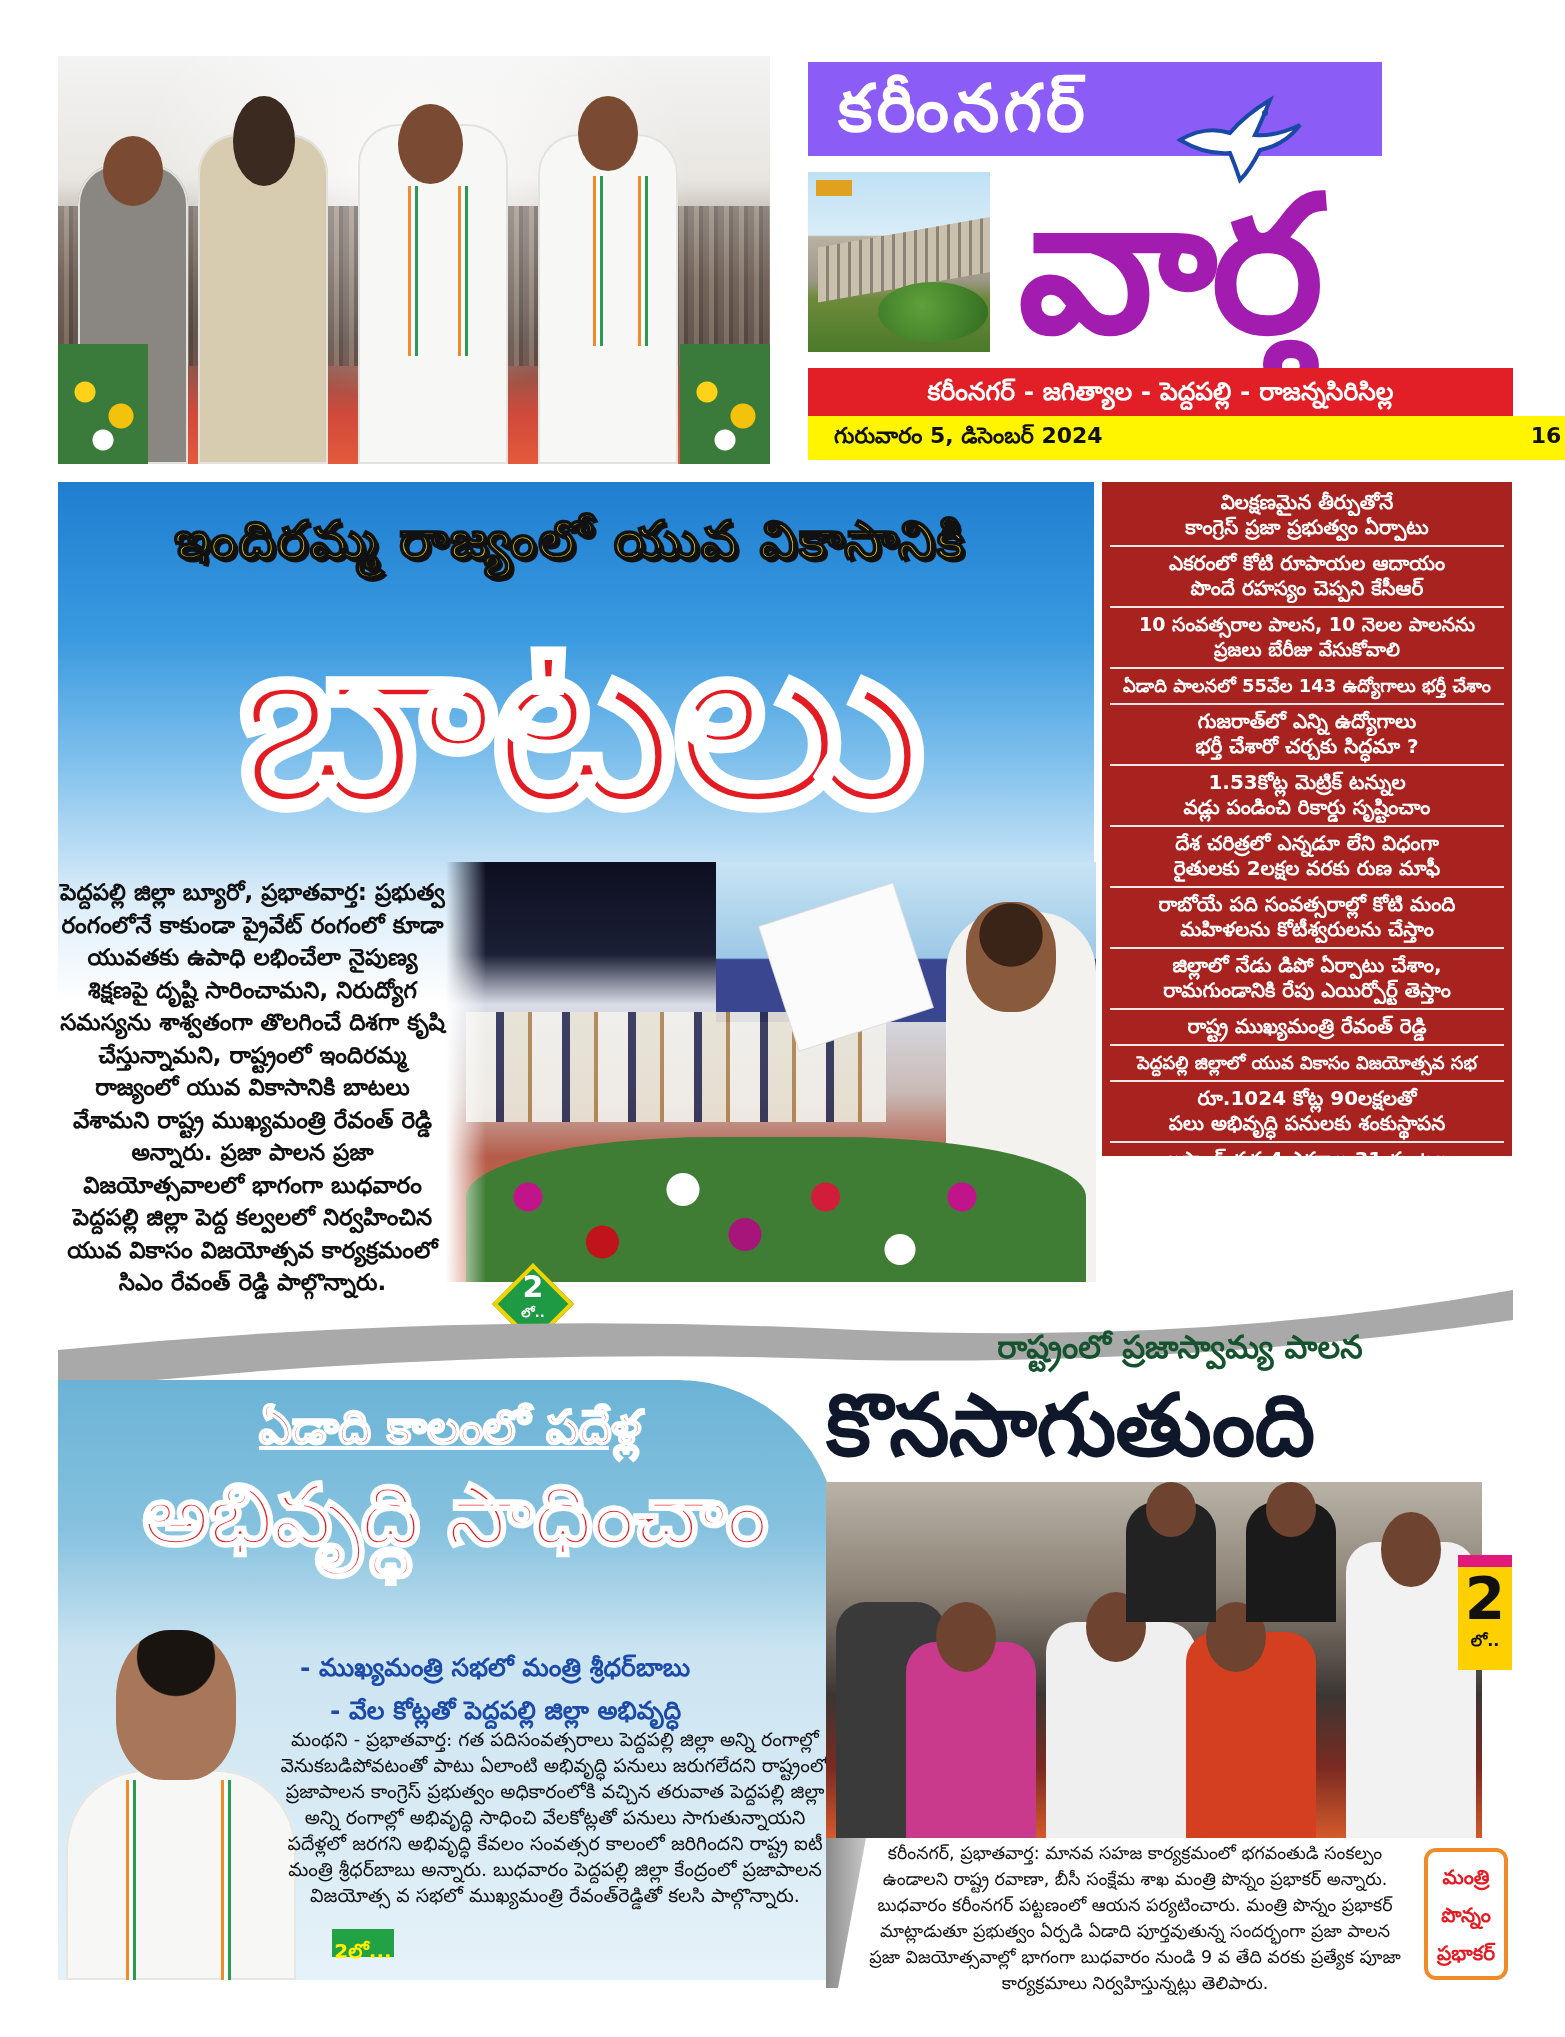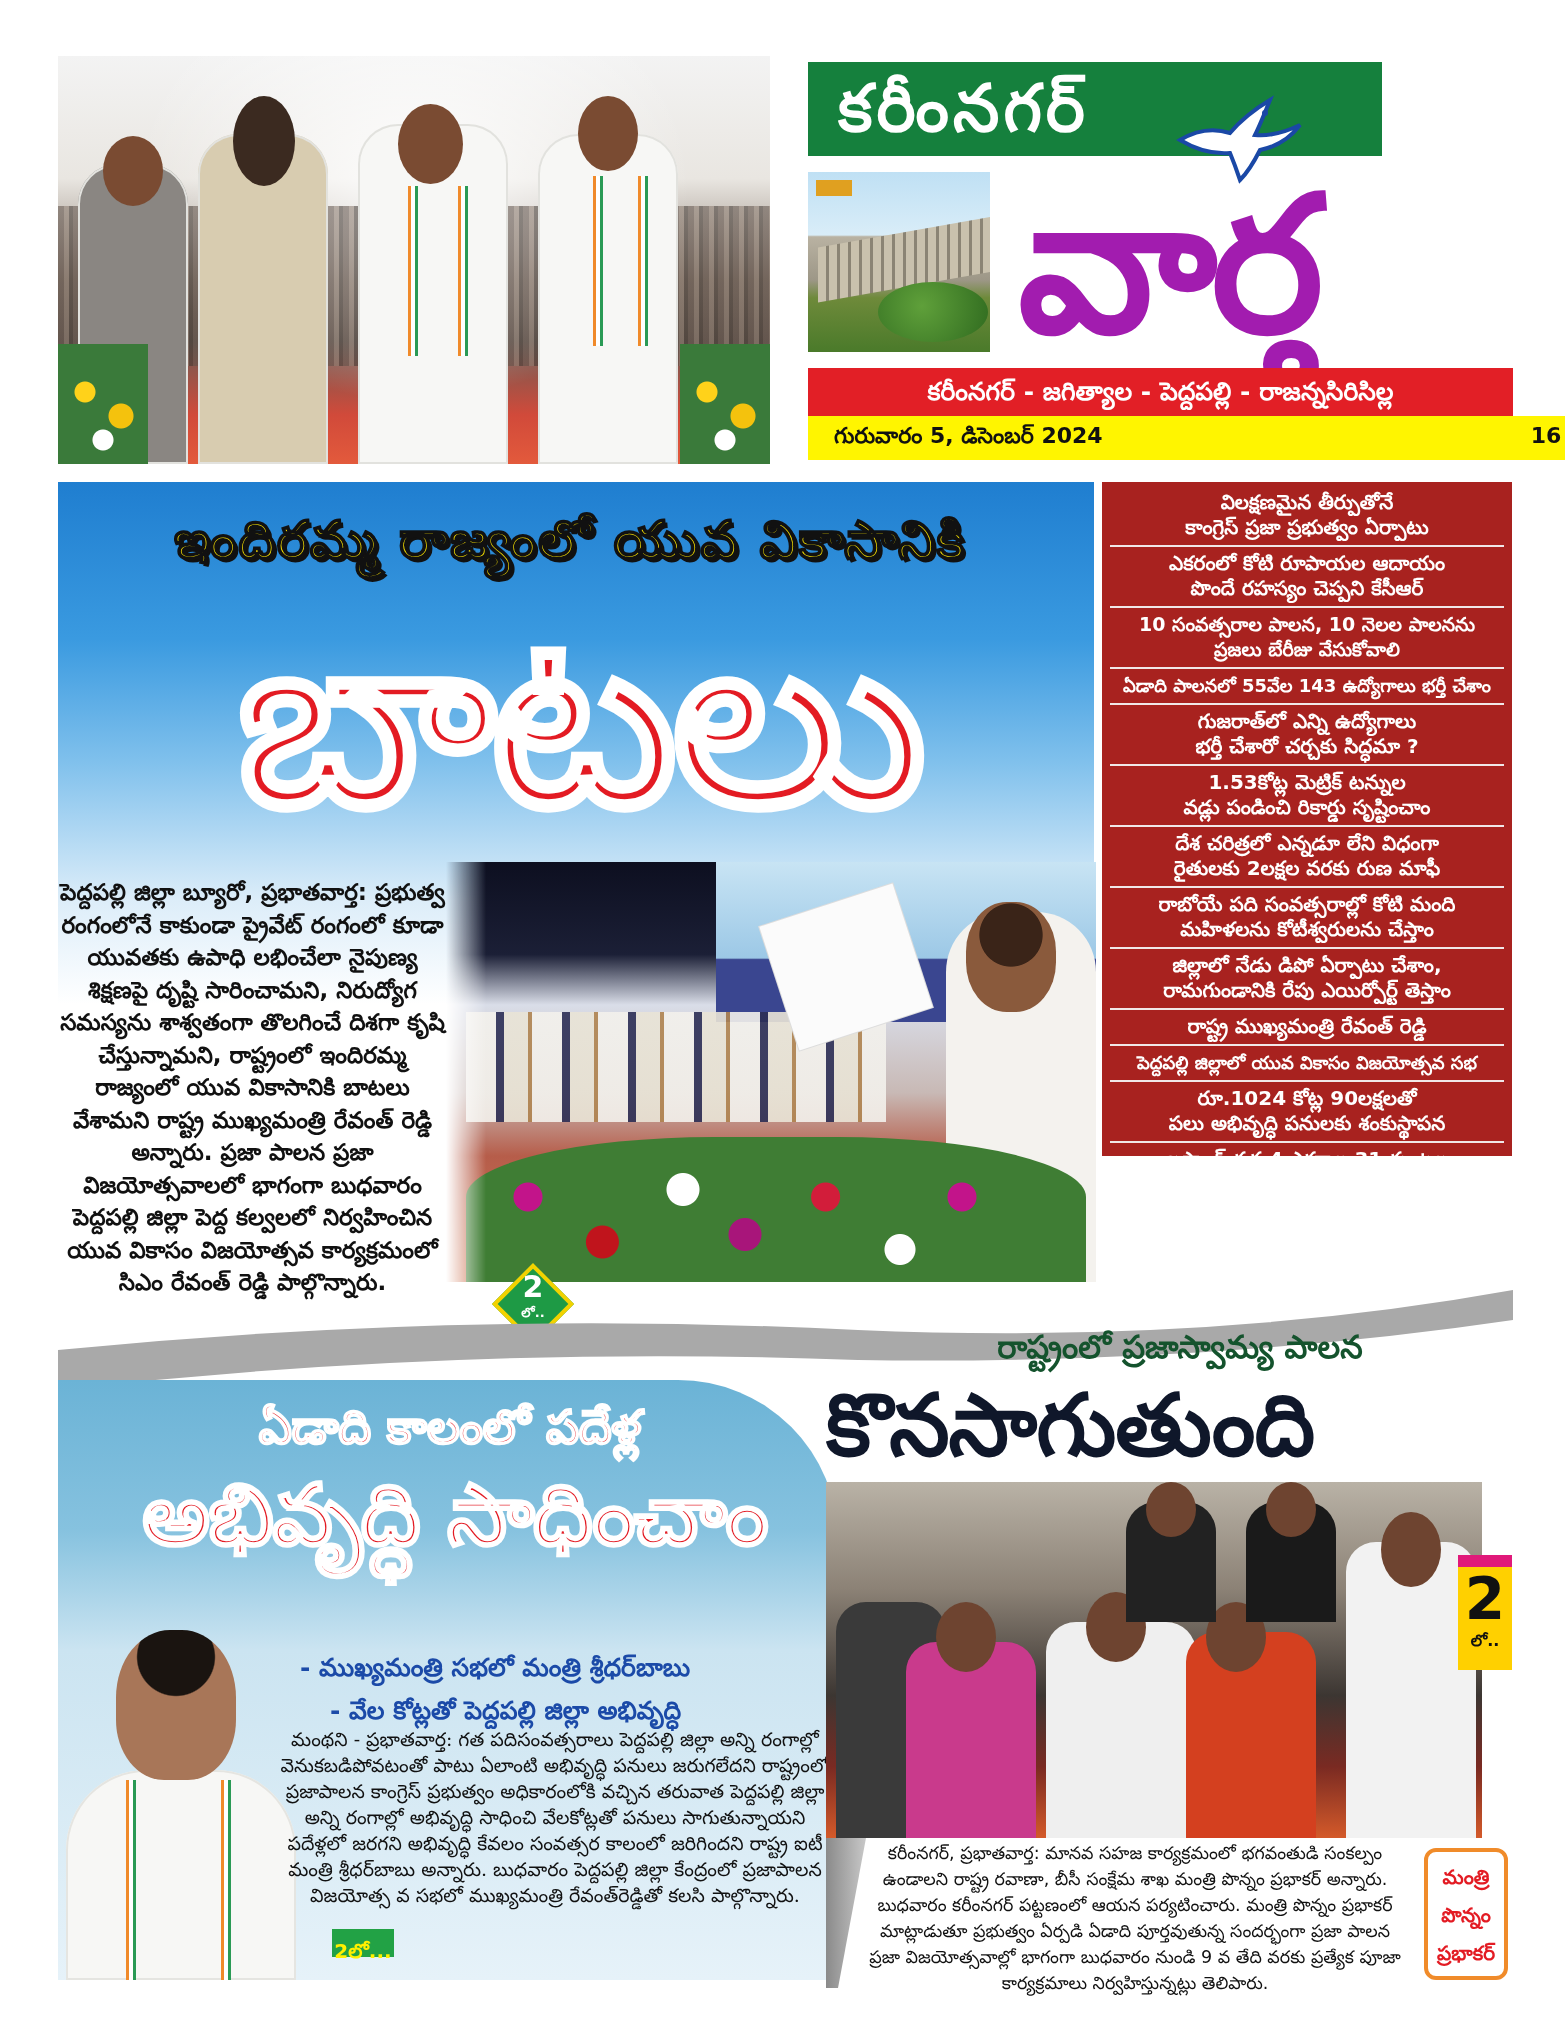--- a/index.html
+++ b/index.html
@@ -23,21 +23,21 @@
   .top-photo .head { position: absolute; background: #7a4b32; border-radius: 50%; }
   .top-photo .stole { position: absolute; width: 10px; background: linear-gradient(90deg,#f08a2a 0 33%, #fff 33% 66%, #2a9a55 66%); }
   .top-photo .flowers-l, .top-photo .flowers-r { position: absolute; bottom: 0; height: 120px; width: 90px;
     background: radial-gradient(circle at 30% 40%, #ffd21a 0 10px, transparent 11px),
                 radial-gradient(circle at 70% 60%, #f4c20d 0 12px, transparent 13px),
                 radial-gradient(circle at 50% 80%, #fff 0 10px, transparent 11px),
                 #3a7a3a; }
   .top-photo .flowers-l { left: 0; } .top-photo .flowers-r { right: 0; }
 
   .brand-top {
-    left: 808px; top: 62px; width: 574px; height: 94px; background: #15803d;
+    left: 808px; top: 62px; width: 574px; height: 94px; background: #8b5cf6;
     color: #fff; font-family: "DejaVu Sans", sans-serif; font-weight: bold; font-size: 66px;
     line-height: 94px; padding-left: 30px; letter-spacing: 4px;
   }
   .dove { left: 1175px; top: 95px; width: 130px; height: 90px; }
   .dam-photo {
     left: 808px; top: 172px; width: 182px; height: 180px; overflow: hidden;
     background: linear-gradient(180deg, #bfe0f4 0%, #d9edf8 35%, #b9b2a2 36%, #9d9787 60%, #6e8a3a 70%, #4a7a2a 100%);
   }
   .dam-photo .wall { position: absolute; left: 10px; top: 60px; width: 175px; height: 55px;
     background: repeating-linear-gradient(90deg, #c9c1ad 0 8px, #8b8474 8px 11px); transform: skewY(-10deg); }
@@ -130,21 +130,21 @@
     left: 58px; top: 1290px; width: 1455px; height: 110px;
   }
 
   
   .ll-bg {
     left: 58px; top: 1380px; width: 780px; height: 600px;
     background: linear-gradient(180deg, #6bb3d6 0%, #86c2df 25%, #cbe4f1 45%, #e6f2f9 100%);
     border-radius: 0 160px 0 0;
   }
   .ll-kicker { left: 100px; top: 1392px; width: 700px; height: 70px; text-align: center;
-    font-size: 46px; font-weight: bold; color: #e31b23; -webkit-text-stroke: 2px #fff; line-height: 70px; }
+    font-size: 46px; font-weight: bold; color: #e31b23; -webkit-text-stroke: 2px #fff; line-height: 70px; text-decoration: underline; }
   .ll-head { left: 70px; top: 1460px; width: 770px; height: 110px; text-align: center;
     font-size: 84px; font-weight: bold; color: #e31b23; -webkit-text-stroke: 3px #fff; line-height: 110px; letter-spacing: -1px; }
   .ll-sub { left: 300px; height: 40px; font-size: 25px; font-weight: bold; color: #1b4aa8; line-height: 40px; }
   .ll-portrait {
     left: 66px; top: 1610px; width: 230px; height: 370px; overflow: hidden;
     background: linear-gradient(180deg, transparent 0%, transparent 100%);
   }
   .ll-portrait .face { position: absolute; left: 50px; top: 20px; width: 120px; height: 150px;
     background: radial-gradient(circle at 50% 18%, #1a1410 0 28%, #a87658 29%); border-radius: 45% 45% 40% 40%; }
   .ll-portrait .body { position: absolute; left: 0; top: 160px; width: 230px; height: 210px;

